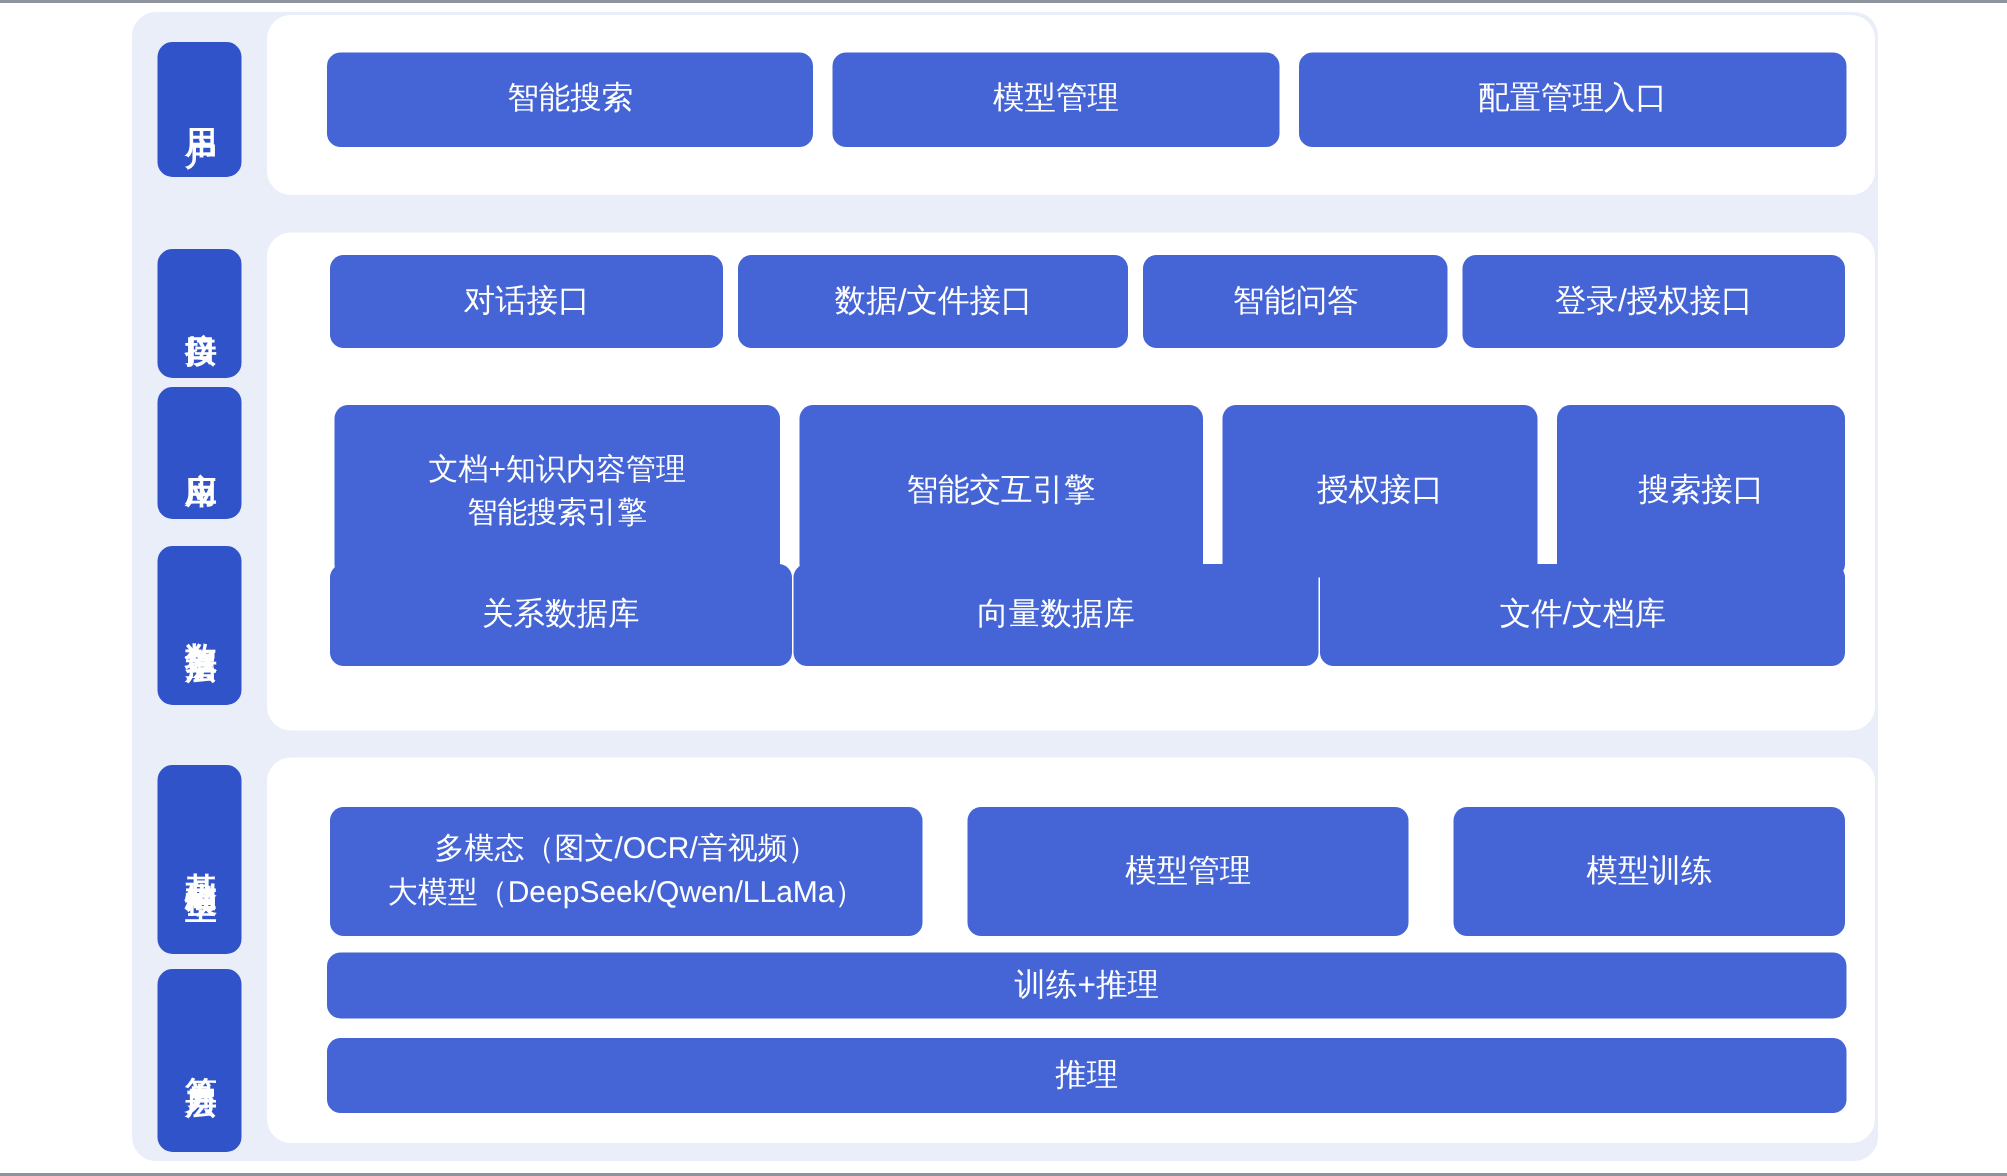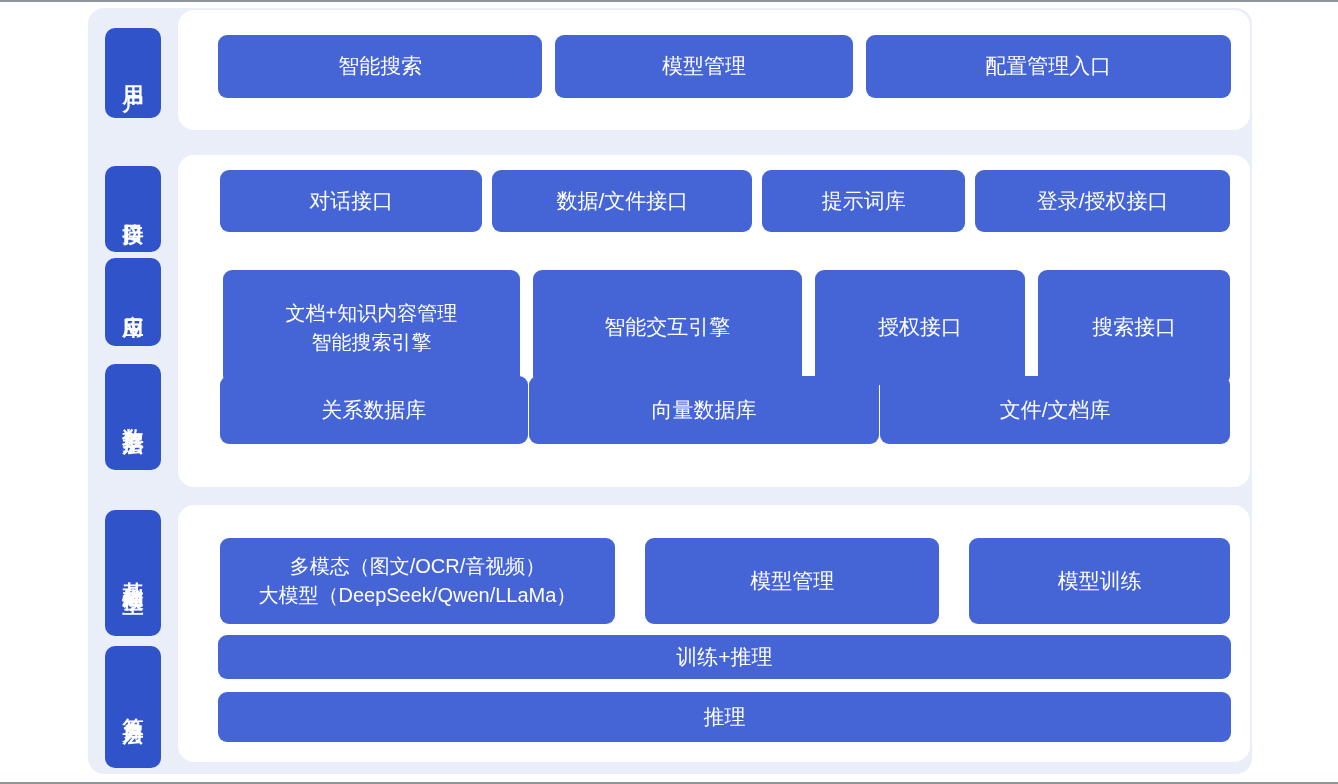--- a/index.html
+++ b/index.html
@@ -90,21 +90,21 @@
     <div class="box" style="flex:324">智能搜索</div>
     <div class="box" style="flex:297">模型管理</div>
     <div class="box" style="flex:365">配置管理入口</div>
   </div>
 </div>
 
 <div class="panel panel2">
   <div class="row s2r1">
     <div class="box" style="flex:203">对话接口</div>
     <div class="box" style="flex:201">数据/文件接口</div>
-    <div class="box" style="flex:157">提示词库</div>
+    <div class="box" style="flex:157">智能问答</div>
     <div class="box" style="flex:197">登录/授权接口</div>
   </div>
   <div class="row s2r2">
     <div class="box multiline" style="flex:296">
       <span>文档+知识内容管理</span>
       <span>智能搜索引擎</span>
     </div>
     <div class="box" style="flex:268">智能交互引擎</div>
     <div class="box" style="flex:210">授权接口</div>
     <div class="box" style="flex:191">搜索接口</div>

